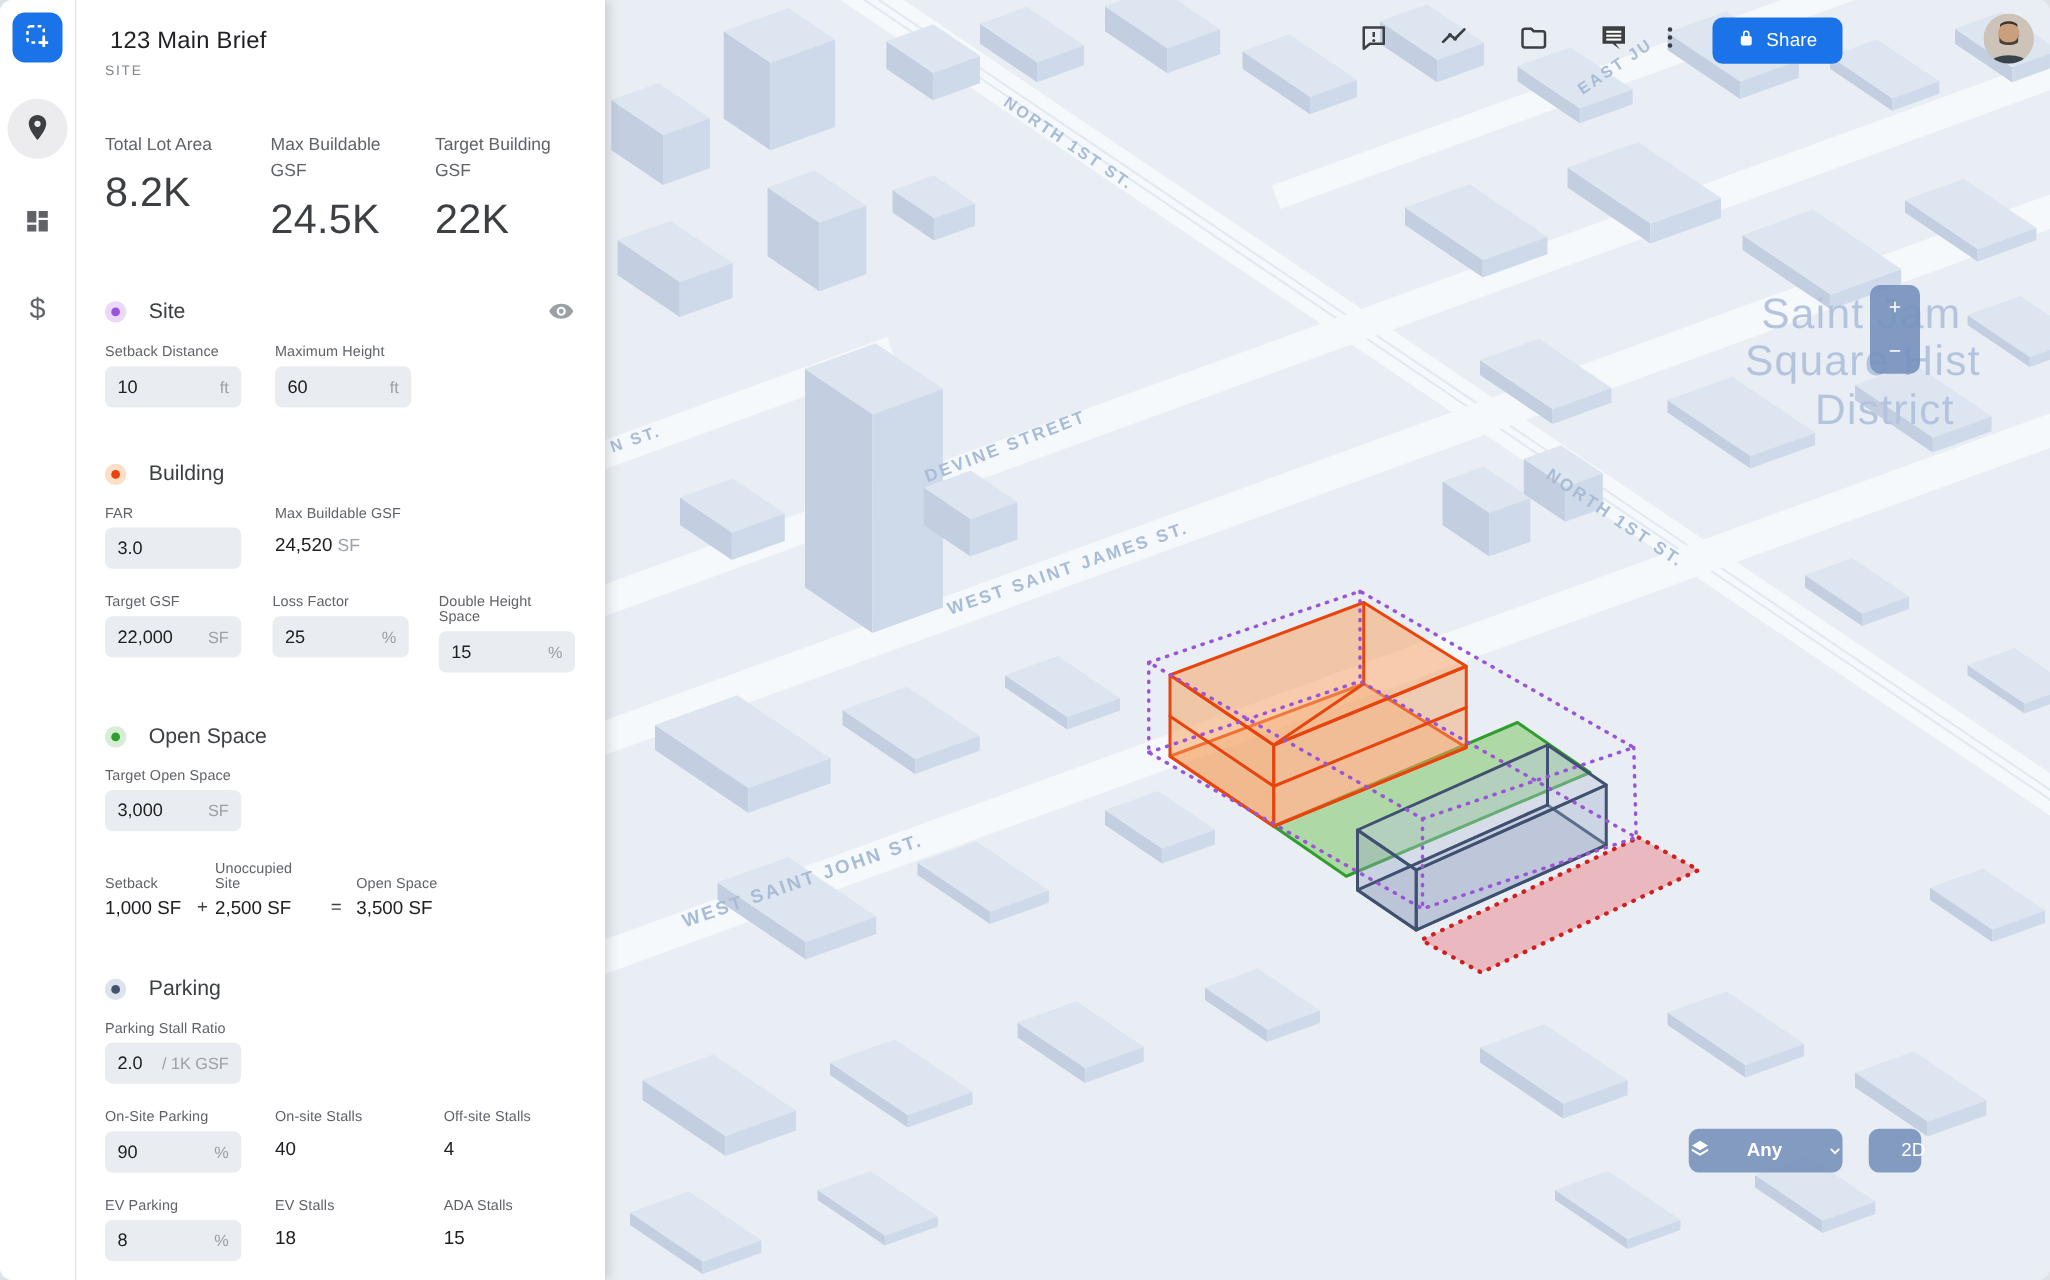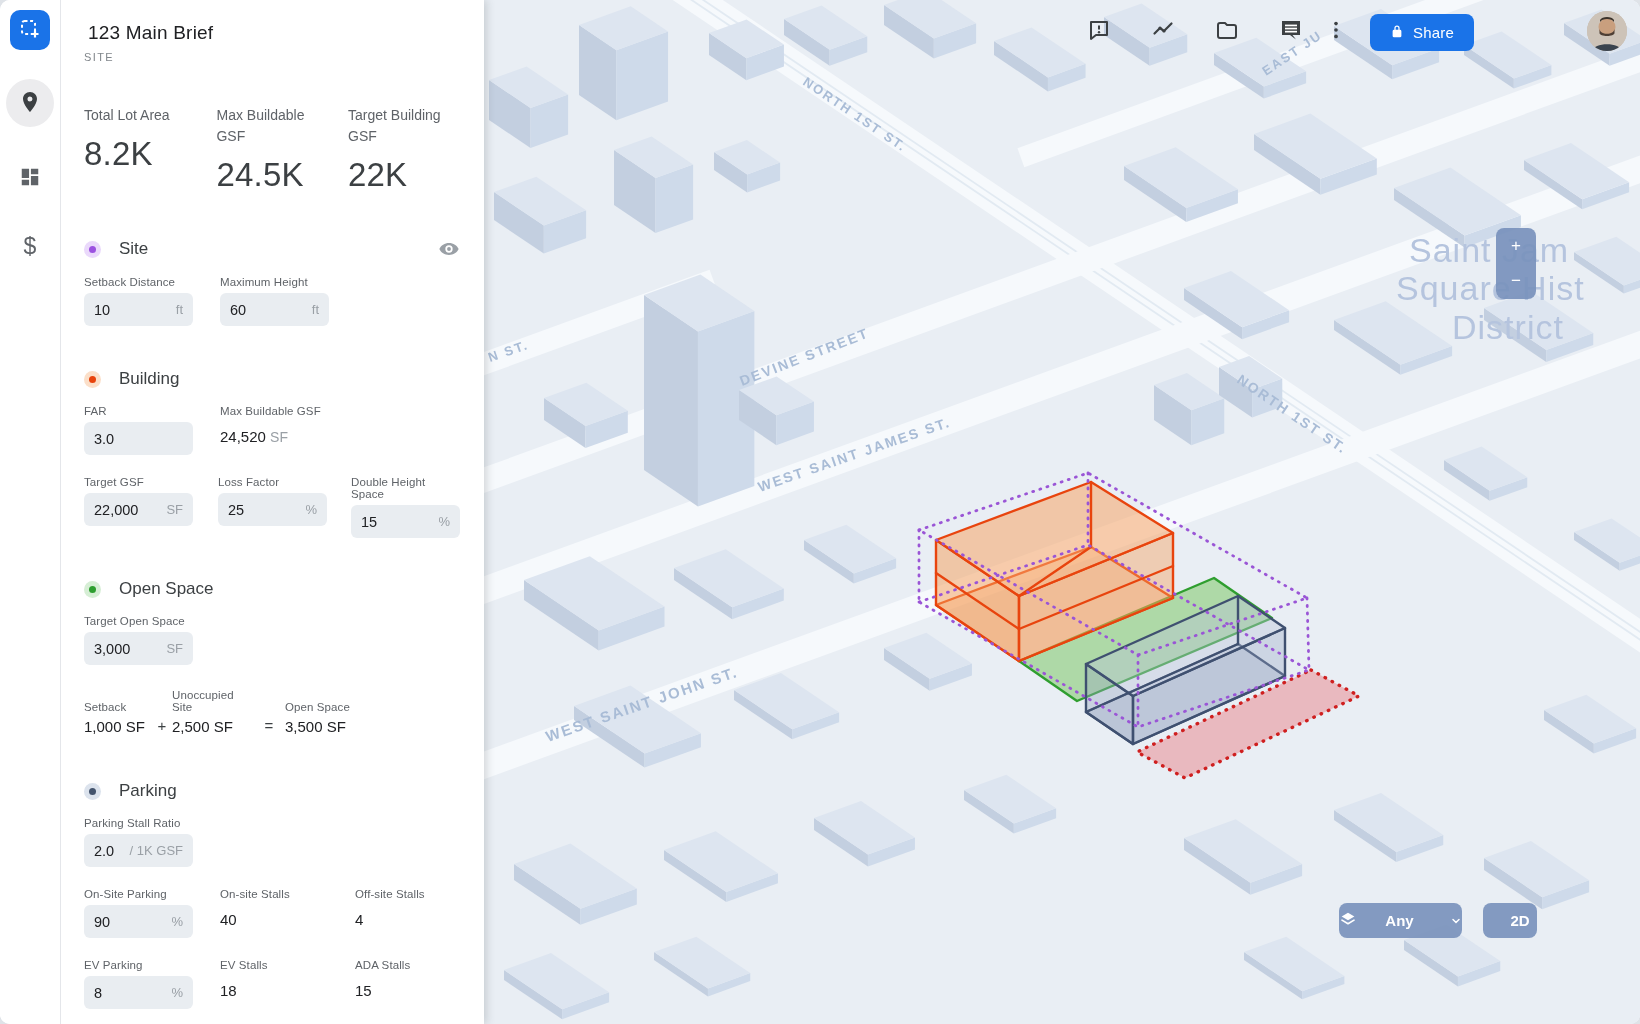--- a/index.html
+++ b/index.html
@@ -75,22 +75,22 @@
   .avatar{position:absolute;top:11px;right:13px;width:40px;height:40px;border-radius:50%;overflow:hidden;border:none;padding:0;cursor:pointer;z-index:40;background:#c8bcb0;}
 
   .zoomctl{position:absolute;top:228px;right:104px;width:40px;height:71px;border-radius:8px;background:rgba(120,145,188,.92);
            display:flex;flex-direction:column;z-index:40;overflow:hidden;}
   .zoomctl button{flex:1;border:none;background:transparent;color:#fff;font-size:17px;cursor:pointer;font-family:"Liberation Sans",sans-serif;}
 
   .map-bottom{position:absolute;bottom:86px;right:103px;display:flex;gap:21px;z-index:40;}
   .any-btn{width:123px;height:35px;border:none;border-radius:8px;background:rgba(122,146,188,.92);color:#fff;
            display:flex;align-items:center;justify-content:center;gap:28px;font-family:"Liberation Sans",sans-serif;
            font-size:15px;font-weight:700;cursor:pointer;}
-  .twod-btn{width:54px;height:35px;border:none;border-radius:8px;background:rgba(122,146,188,.92);color:#fff;
-            font-family:"Liberation Sans",sans-serif;font-size:15px;font-weight:700;cursor:pointer;padding-left:26px;}
+  .twod-btn{width:42px;height:35px;border:none;border-radius:8px;background:rgba(122,146,188,.92);color:#fff;
+            font-family:"Liberation Sans",sans-serif;font-size:15px;font-weight:400;cursor:pointer;padding-left:26px;}
 </style>
 </head>
 <body>
 
 <div class="app">
 
   <aside class="rail">
     <button class="rail-btn primary">
       <span>
         <svg width="24" height="24" viewBox="0 0 24 24">

